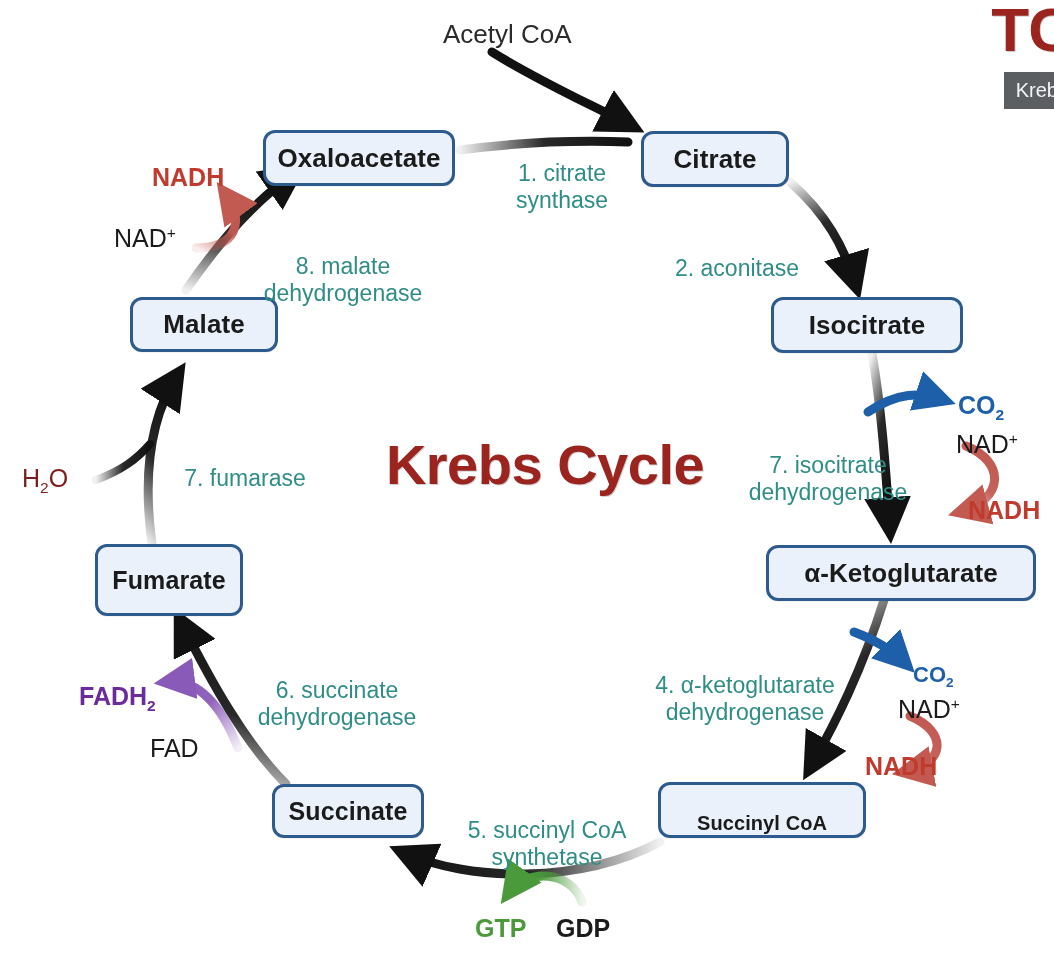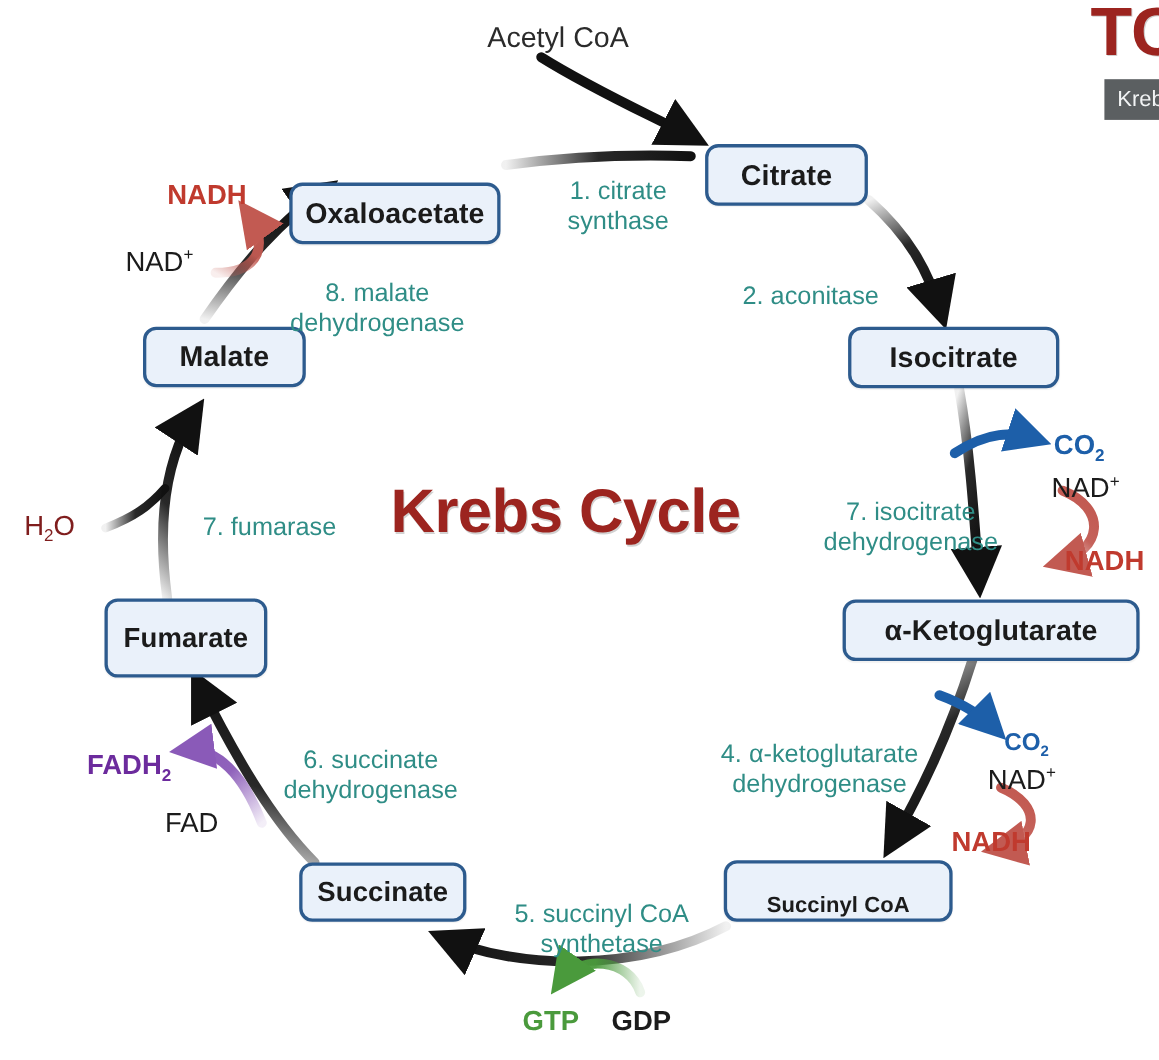--- a/index.html
+++ b/index.html
@@ -65,20 +65,21 @@
   .cof-h2o    { color: #7f1d1d; font-weight: normal; }
   .cof-acetyl { color: #2b2b2b; font-weight: normal; font-size: 26px; }
   sup { font-size: .62em; vertical-align: super; line-height: 0; }
   sub { font-size: .62em; vertical-align: sub; line-height: 0; }
   
   #center-title {
     position: absolute;
     left: 355px;
     top: 432px;
     width: 380px;
+    text-align: center;
     color: #9c241f;
     font-weight: bold;
     font-size: 56px;
     letter-spacing: -0.5px;
     text-shadow: 1px 1px 0 rgba(0,0,0,.18);
   }
   
   #corner-logo {
     position: absolute;
     right: -18px;
@@ -195,21 +196,21 @@
 
     <path d="M 152 544 C 142 470 152 414 178 374" stroke="url(#fade-dt)" stroke-width="9" fill="none" stroke-linecap="round" marker-end="url(#mk-black)"></path>
 
     <path d="M 96 480 C 122 470 136 460 150 444" stroke="url(#fade-lr)" stroke-width="8" fill="none" stroke-linecap="round"></path>
 
     <path d="M 186 290 C 222 238 256 200 296 172" stroke="url(#fade-dt)" stroke-width="9" fill="none" stroke-linecap="round" marker-end="url(#mk-black)"></path>
 
     <path d="M 196 248 C 236 248 246 222 224 192" stroke="url(#fade-red)" stroke-width="9" fill="none" stroke-linecap="round" marker-end="url(#mk-red)"></path>
   </svg>
 
-  <div class="metabolite" style="left:263px; top:130px; width:192px; height:56px; font-size:26px;margin-top:36px;">
+  <div class="metabolite" style="left:263px; top:130px; width:192px; height:56px; font-size:26px;">
     <span>Oxaloacetate</span>
   </div>
 
   <div class="metabolite" style="left:641px; top:131px; width:148px; height:56px; font-size:26px;text-align:right;">
     <span>Citrate</span>
   </div>
 
   <div class="metabolite" style="left:771px; top:297px; width:192px; height:56px; font-size:26px;">
     <span>Isocitrate</span>
   </div>

